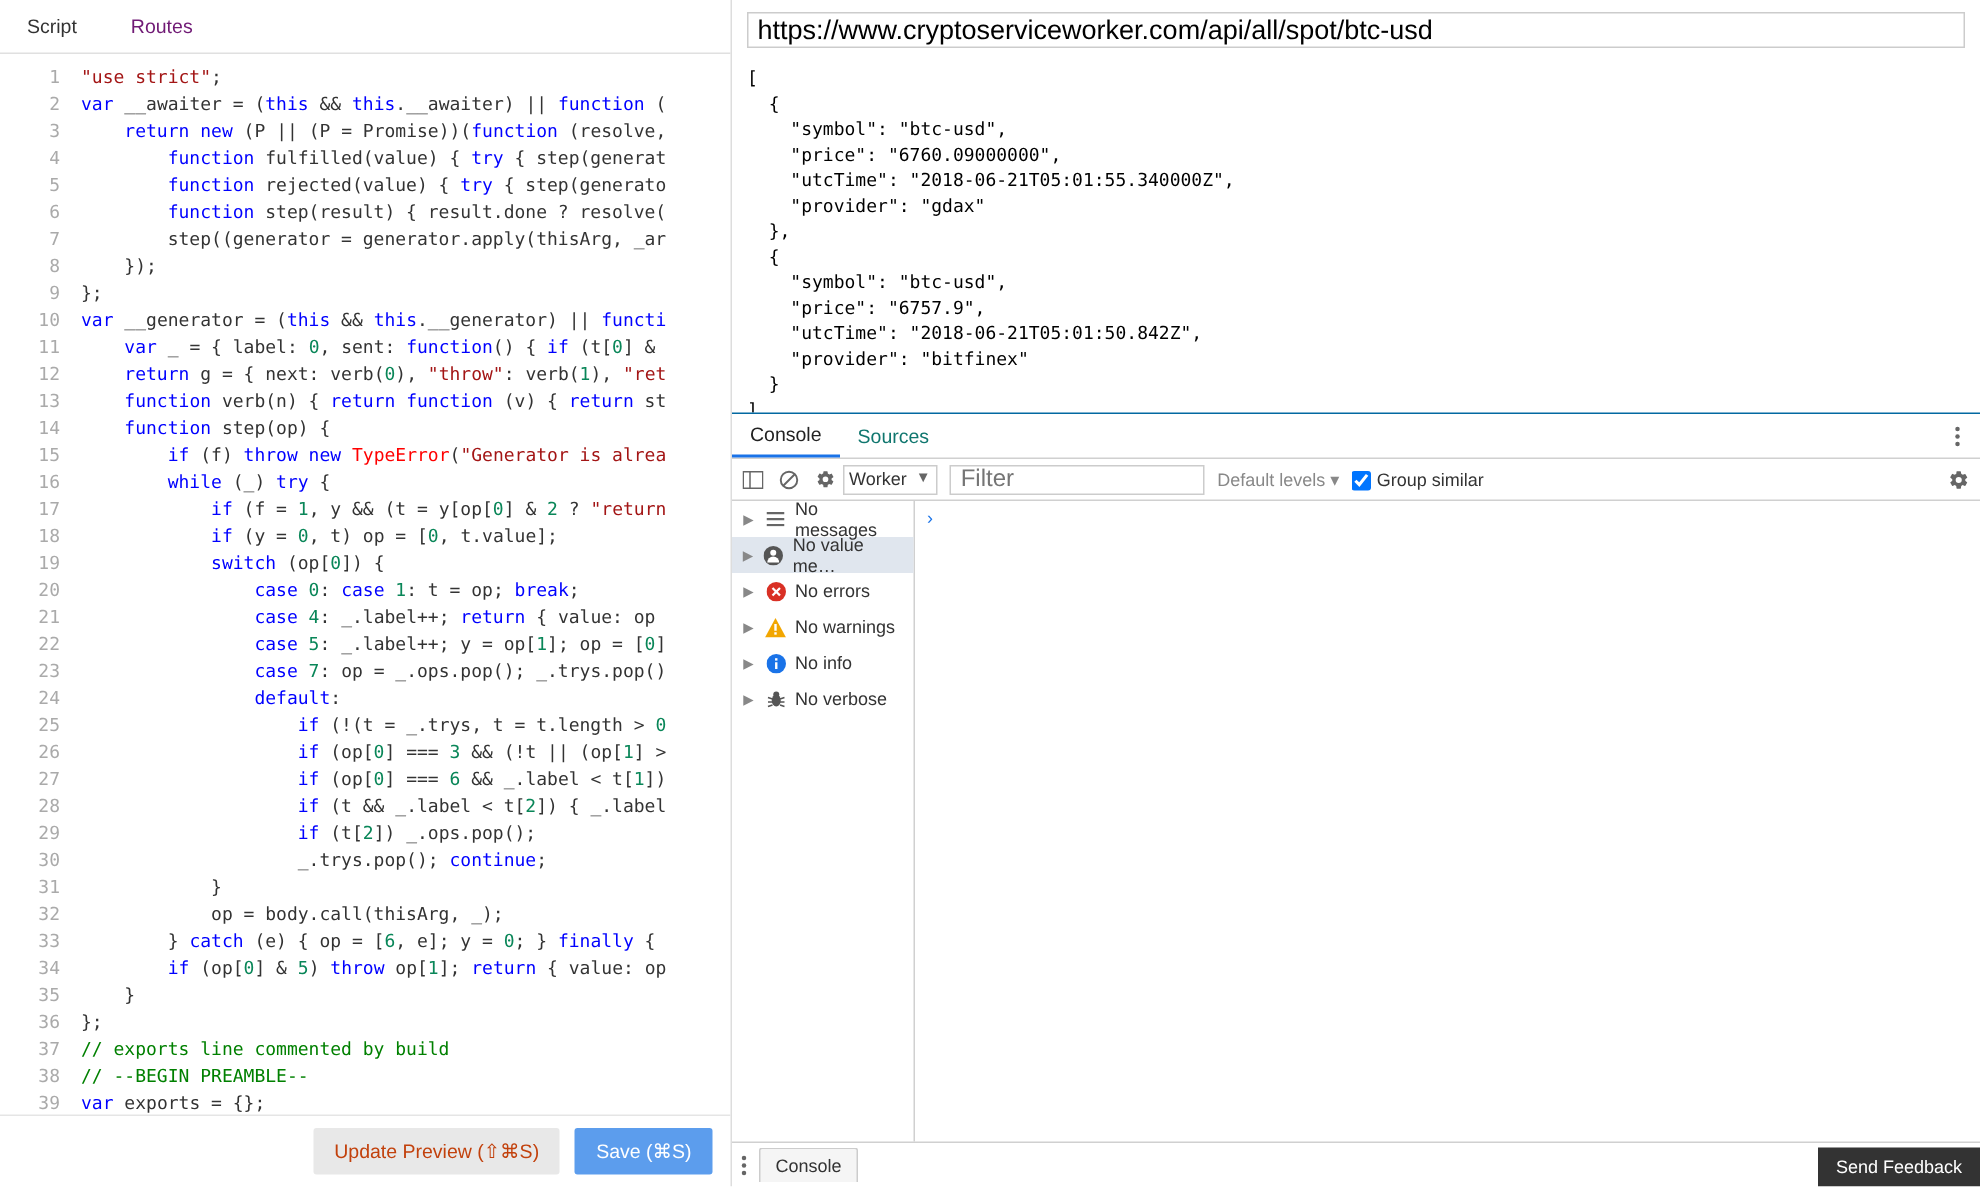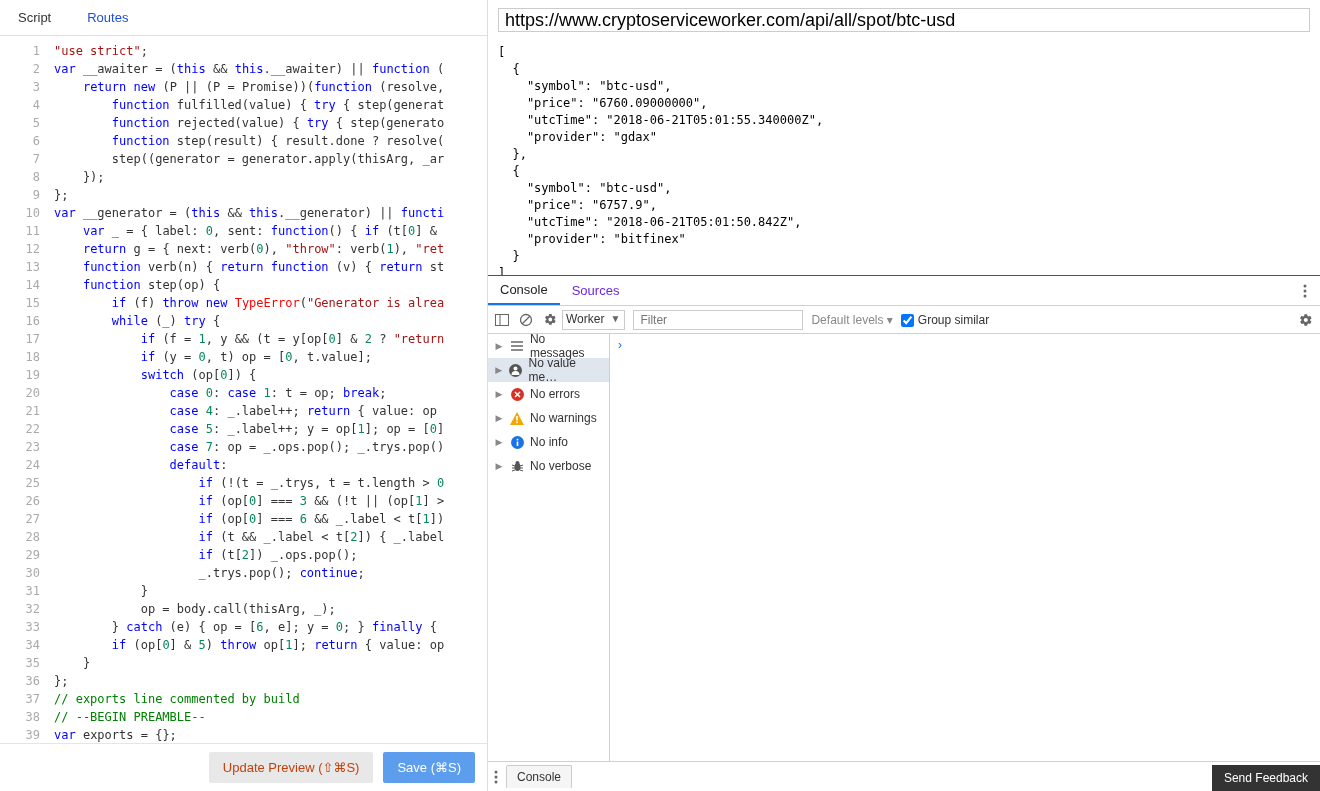--- a/index.html
+++ b/index.html
@@ -1,19 +1,19 @@
 <!DOCTYPE html>
 <html><head>
 <meta charset="utf-8">
 <style>
   * { box-sizing: border-box; margin: 0; padding: 0; }
   body { font-family: -apple-system, BlinkMacSystemFont, "Segoe UI", Arial, sans-serif; font-size: 13px; color: #333; background: #fff; height: 791px; width: 1320px; overflow: hidden; display: flex; }
   .left-pane { width: 488px; display: flex; flex-direction: column; border-right: 1px solid #ddd; }
   .tabs { display: flex; border-bottom: 1px solid #e0e0e0; height: 36px; align-items: center; }
-  .tab { padding: 0 18px; height: 36px; display: flex; align-items: center; color: #1d4ed8; cursor: pointer; }
+  .tab { padding: 0 18px; height: 36px; display: flex; align-items: center; color: #701a75; cursor: pointer; }
   .tab.active { color: #333; }
   .editor { flex: 1; display: flex; overflow: hidden; font-family: "Menlo","Consolas",monospace; font-size: 12px; line-height: 18px; }
   .gutter { width: 48px; background: #fff; color: #aaa; text-align: right; padding: 6px 8px 6px 0; user-select: none; }
   .gutter div { height: 18px; }
   .code { flex: 1; padding: 6px 0 6px 6px; overflow: hidden; white-space: pre; }
   .code .line { height: 18px; }
   .tok-kw { color: #0000ff; }
   .tok-str { color: #a31515; }
   .tok-num { color: #098658; }
   .tok-com { color: #008000; }
@@ -21,27 +21,27 @@
   .left-footer { height: 48px; display: flex; justify-content: flex-end; align-items: center; gap: 10px; padding-right: 12px; border-top: 1px solid #e5e5e5; }
   .btn { border: none; padding: 8px 14px; font-size: 13px; cursor: pointer; border-radius: 2px; }
   .btn-grey { background: #e8e8e8; color: #c2410c; }
   .btn-blue { background: #5c9ded; color: #fff; }
   .right-pane { flex: 1; display: flex; flex-direction: column; position: relative; }
   .url-row { padding: 8px 10px; }
   .url-input { width: 100%; height: 24px; border: 1px solid #ccc; padding: 2px 6px; font-size: 18px; font-family: inherit; }
   .response-pre { font-family: "Menlo","Consolas",monospace; font-size: 12px; line-height: 17px; padding: 4px 10px 20px 10px; white-space: pre; color: #000; height: 235px; overflow: hidden; }
   .devtools { flex: 1; border-top: 1px solid #0369a1; display: flex; flex-direction: column; }
   .dt-tabs { height: 30px; display: flex; align-items: stretch; border-bottom: 1px solid #d0d0d0; position: relative; }
-  .dt-tab { padding: 0 12px; display: flex; align-items: center; color: #6d28d9; cursor: pointer; }
+  .dt-tab { padding: 0 12px; display: flex; align-items: center; color: #0f766e; cursor: pointer; }
   .dt-tab.active { color: #222; border-bottom: 2px solid #1a73e8; }
   .dt-menu { margin-left: auto; width: 30px; display: flex; align-items: center; justify-content: center; color: #666; cursor: pointer; }
   .dt-toolbar { height: 28px; display: flex; align-items: center; padding: 0 6px; gap: 8px; border-bottom: 1px solid #d0d0d0; font-size: 12px; }
   .dt-icon { width: 16px; height: 16px; display: inline-flex; align-items: center; justify-content: center; color: #5a5a5a; }
   .dt-select { border: 1px solid #ccc; font-size: 12px; padding: 1px 20px 1px 3px; background: #fff; height:20px; position: relative;}
-  .dt-filter { border: 1px solid #ccc; font-size: 12px; padding: 2px 6px; width: 170px; height:20px;}
+  .dt-filter { border: 1px solid #ccc; font-size: 16px; padding: 2px 6px; width: 170px; height:20px;}
   .dt-levels { color: #888; font-size: 12px; }
   .dt-check { display: flex; align-items: flex-end; gap: 4px; font-size: 12px; color: #333;}
   .dt-gear { margin-left: auto; }
   .dt-body { flex: 1; display: flex; }
   .dt-sidebar { width: 122px; border-right: 1px solid #d0d0d0; }
   .dt-sb-item { display: flex; align-items: center; gap: 6px; padding: 3px 6px; font-size: 12px; color: #333; cursor: pointer; height:24px;}
   .dt-sb-item.selected { background: #e0e6ee; }
   .dt-arrow { color:#888; font-size:9px; width:10px;text-align:center;}
   .dt-cat-icon { width: 14px; height: 14px; display: inline-flex; align-items: center; justify-content: center; }
   .dt-main { flex: 1; padding: 4px 8px; font-size: 12px; color: #1a73e8;}

